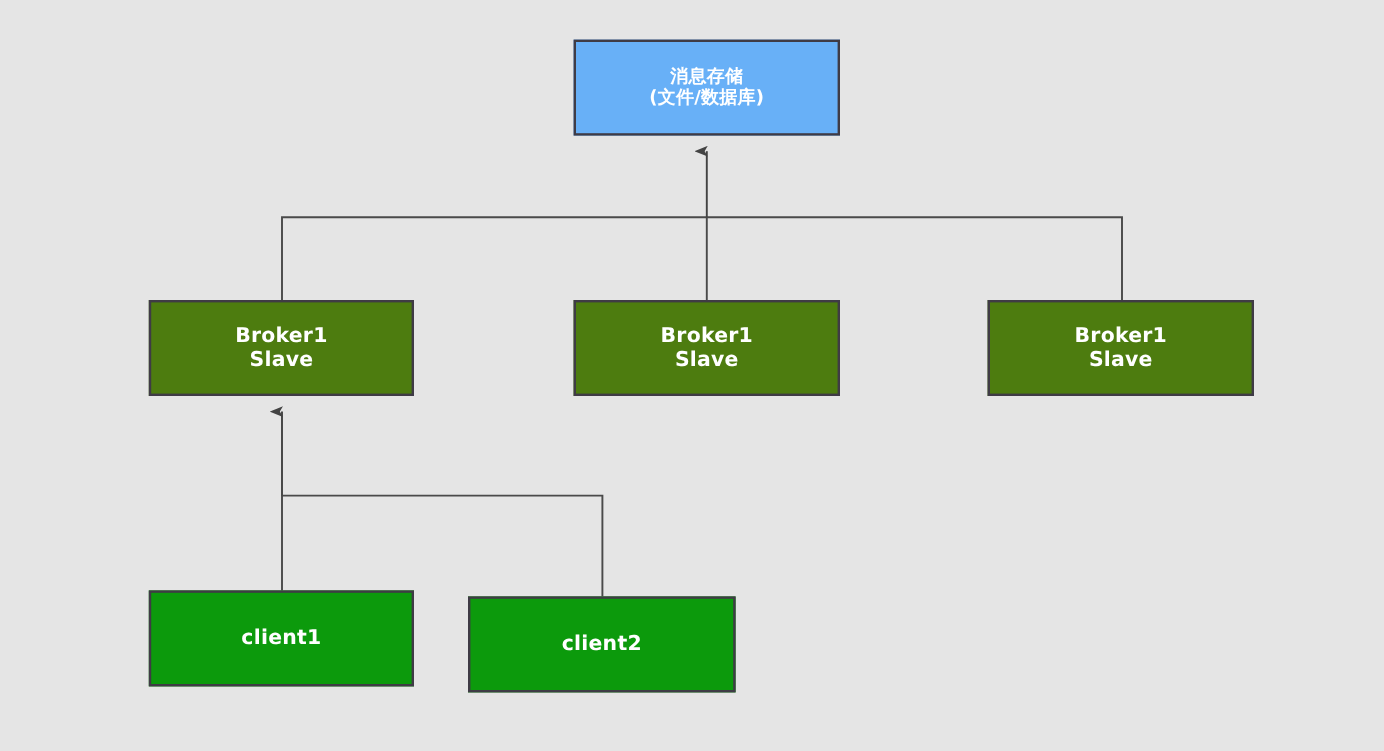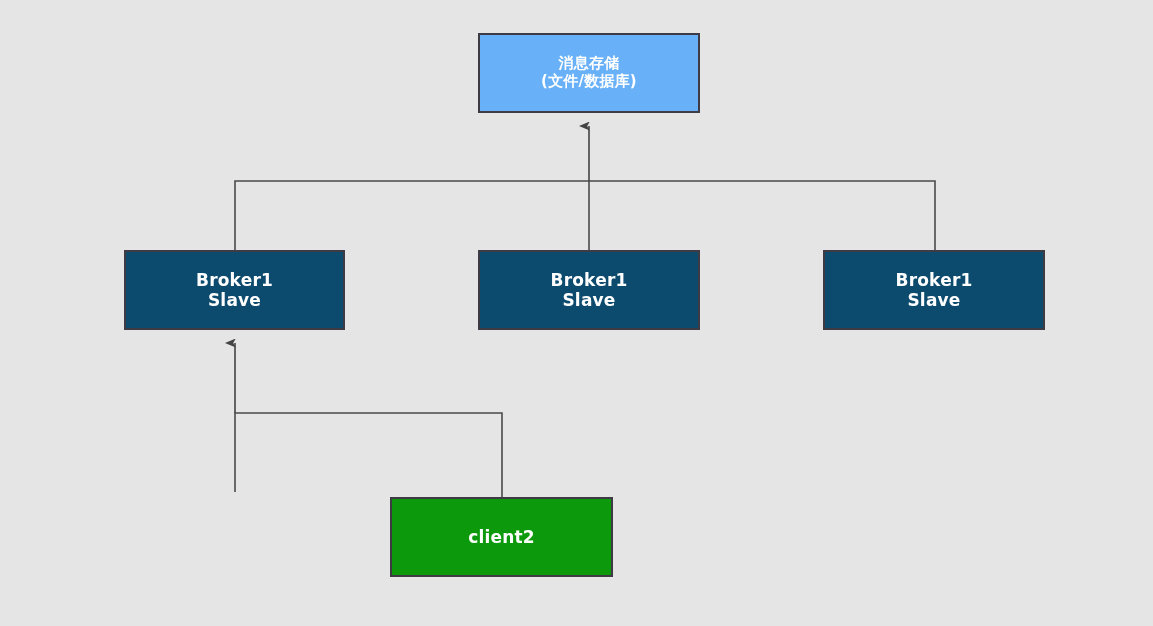--- a/index.html
+++ b/index.html
@@ -39,21 +39,21 @@
     font-weight: bold;
     line-height: 1.18;
     text-align: center;
     letter-spacing: 0.2px;
   }
   .node.storage {
     background: #68b0f7;
     font-size: 15px;
   }
   .node.broker {
-    background: #0c4a6e;
+    background: #4d7c0f;
     font-size: 17px;
   }
   .node.client {
     background: #0c9a0c;
     font-size: 17px;
   }
   .node-line {
     display: block;
     white-space: nowrap;
   }
@@ -95,18 +95,21 @@
   <div class="node broker" style="left:478px; top:250px; width:222px; height:80px;">
     <span class="node-line">Broker1</span>
     <span class="node-line">Slave</span>
   </div>
 
   <div class="node broker" style="left:823px; top:250px; width:222px; height:80px;">
     <span class="node-line">Broker1</span>
     <span class="node-line">Slave</span>
   </div>
 
+  <div class="node client" style="left:124px; top:492px; width:221px; height:80px;">
+    <span class="node-line">client1</span>
+  </div>
 
   <div class="node client" style="left:390px; top:497px; width:223px; height:80px;text-align:center;">
     <span class="node-line">client2</span>
   </div>
 
 </div>
 
 </body></html>

